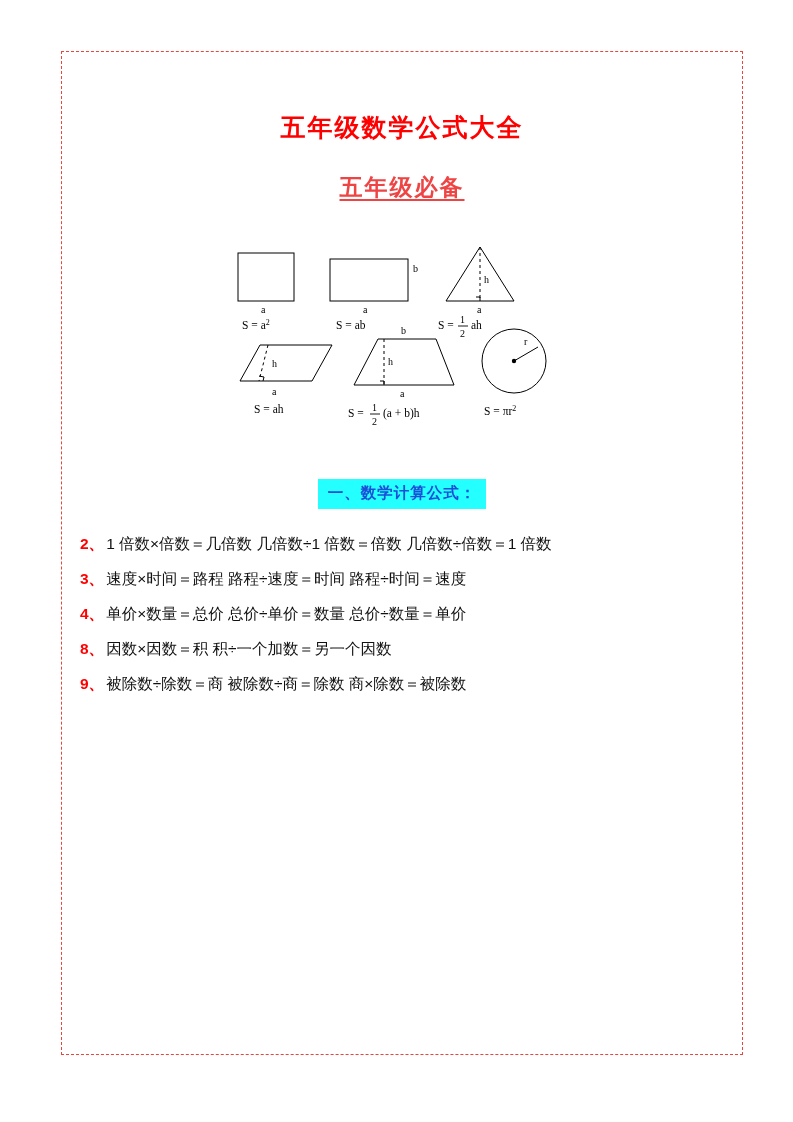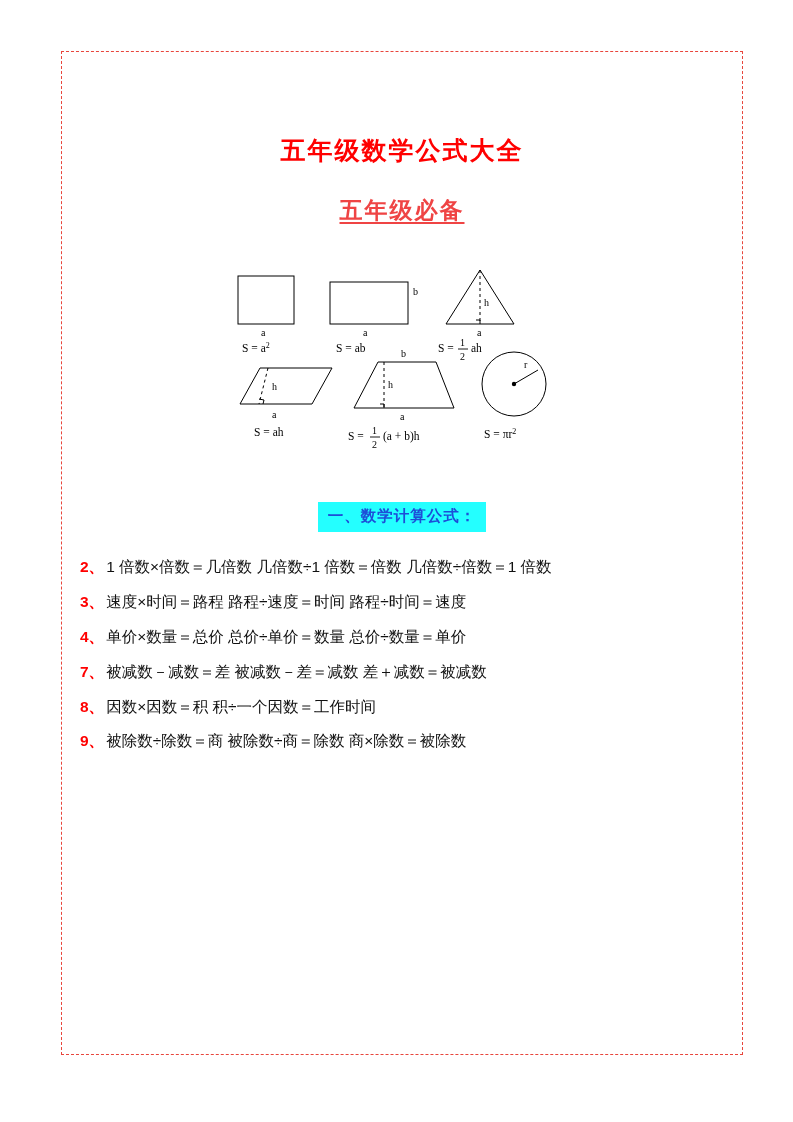--- a/index.html
+++ b/index.html
@@ -32,21 +32,21 @@
     height: 1004px;
     box-sizing: border-box;
     padding: 0 13px;
   }
   .title1 {
     text-align: center;
     color: #ff0000;
     font-weight: bold;
     font-size: 25px;
     letter-spacing: 2px;
-    margin-top: 83px;
+    margin-top: 60px;
   }
   .title2 {
     text-align: center;
     color: #ef4444;
     font-weight: bold;
     font-size: 23px;
     letter-spacing: 2px;
     margin-top: 28px;
     text-decoration: underline;
     text-underline-offset: 4px;
@@ -160,18 +160,17 @@
   </div>
 
   <div class="section-head-wrap">
     <span class="section-head">一、数学计算公式：</span>
   </div>
 
   <div class="list">
     <div class="item"><span class="num">2、</span><span>1 倍数×倍数＝几倍数 几倍数÷1 倍数＝倍数 几倍数÷倍数＝1 倍数</span></div>
     <div class="item"><span class="num">3、</span><span>速度×时间＝路程 路程÷速度＝时间 路程÷时间＝速度</span></div>
     <div class="item"><span class="num">4、</span><span>单价×数量＝总价 总价÷单价＝数量 总价÷数量＝单价</span></div>
-    <div class="item"><span class="num">7、</span><span>被减数－减数＝差 被减数－差＝减数 差＋减数＝被减数</span></div>
-    <div class="item"><span class="num">8、</span><span>因数×因数＝积 积÷一个因数＝工作时间</span></div>
+    <div class="item"><span class="num">8、</span><span>因数×因数＝积 积÷一个加数＝另一个因数</span></div>
     <div class="item"><span class="num">9、</span><span>被除数÷除数＝商 被除数÷商＝除数 商×除数＝被除数</span></div>
   </div>
 
 </div>
 
 </body></html>

